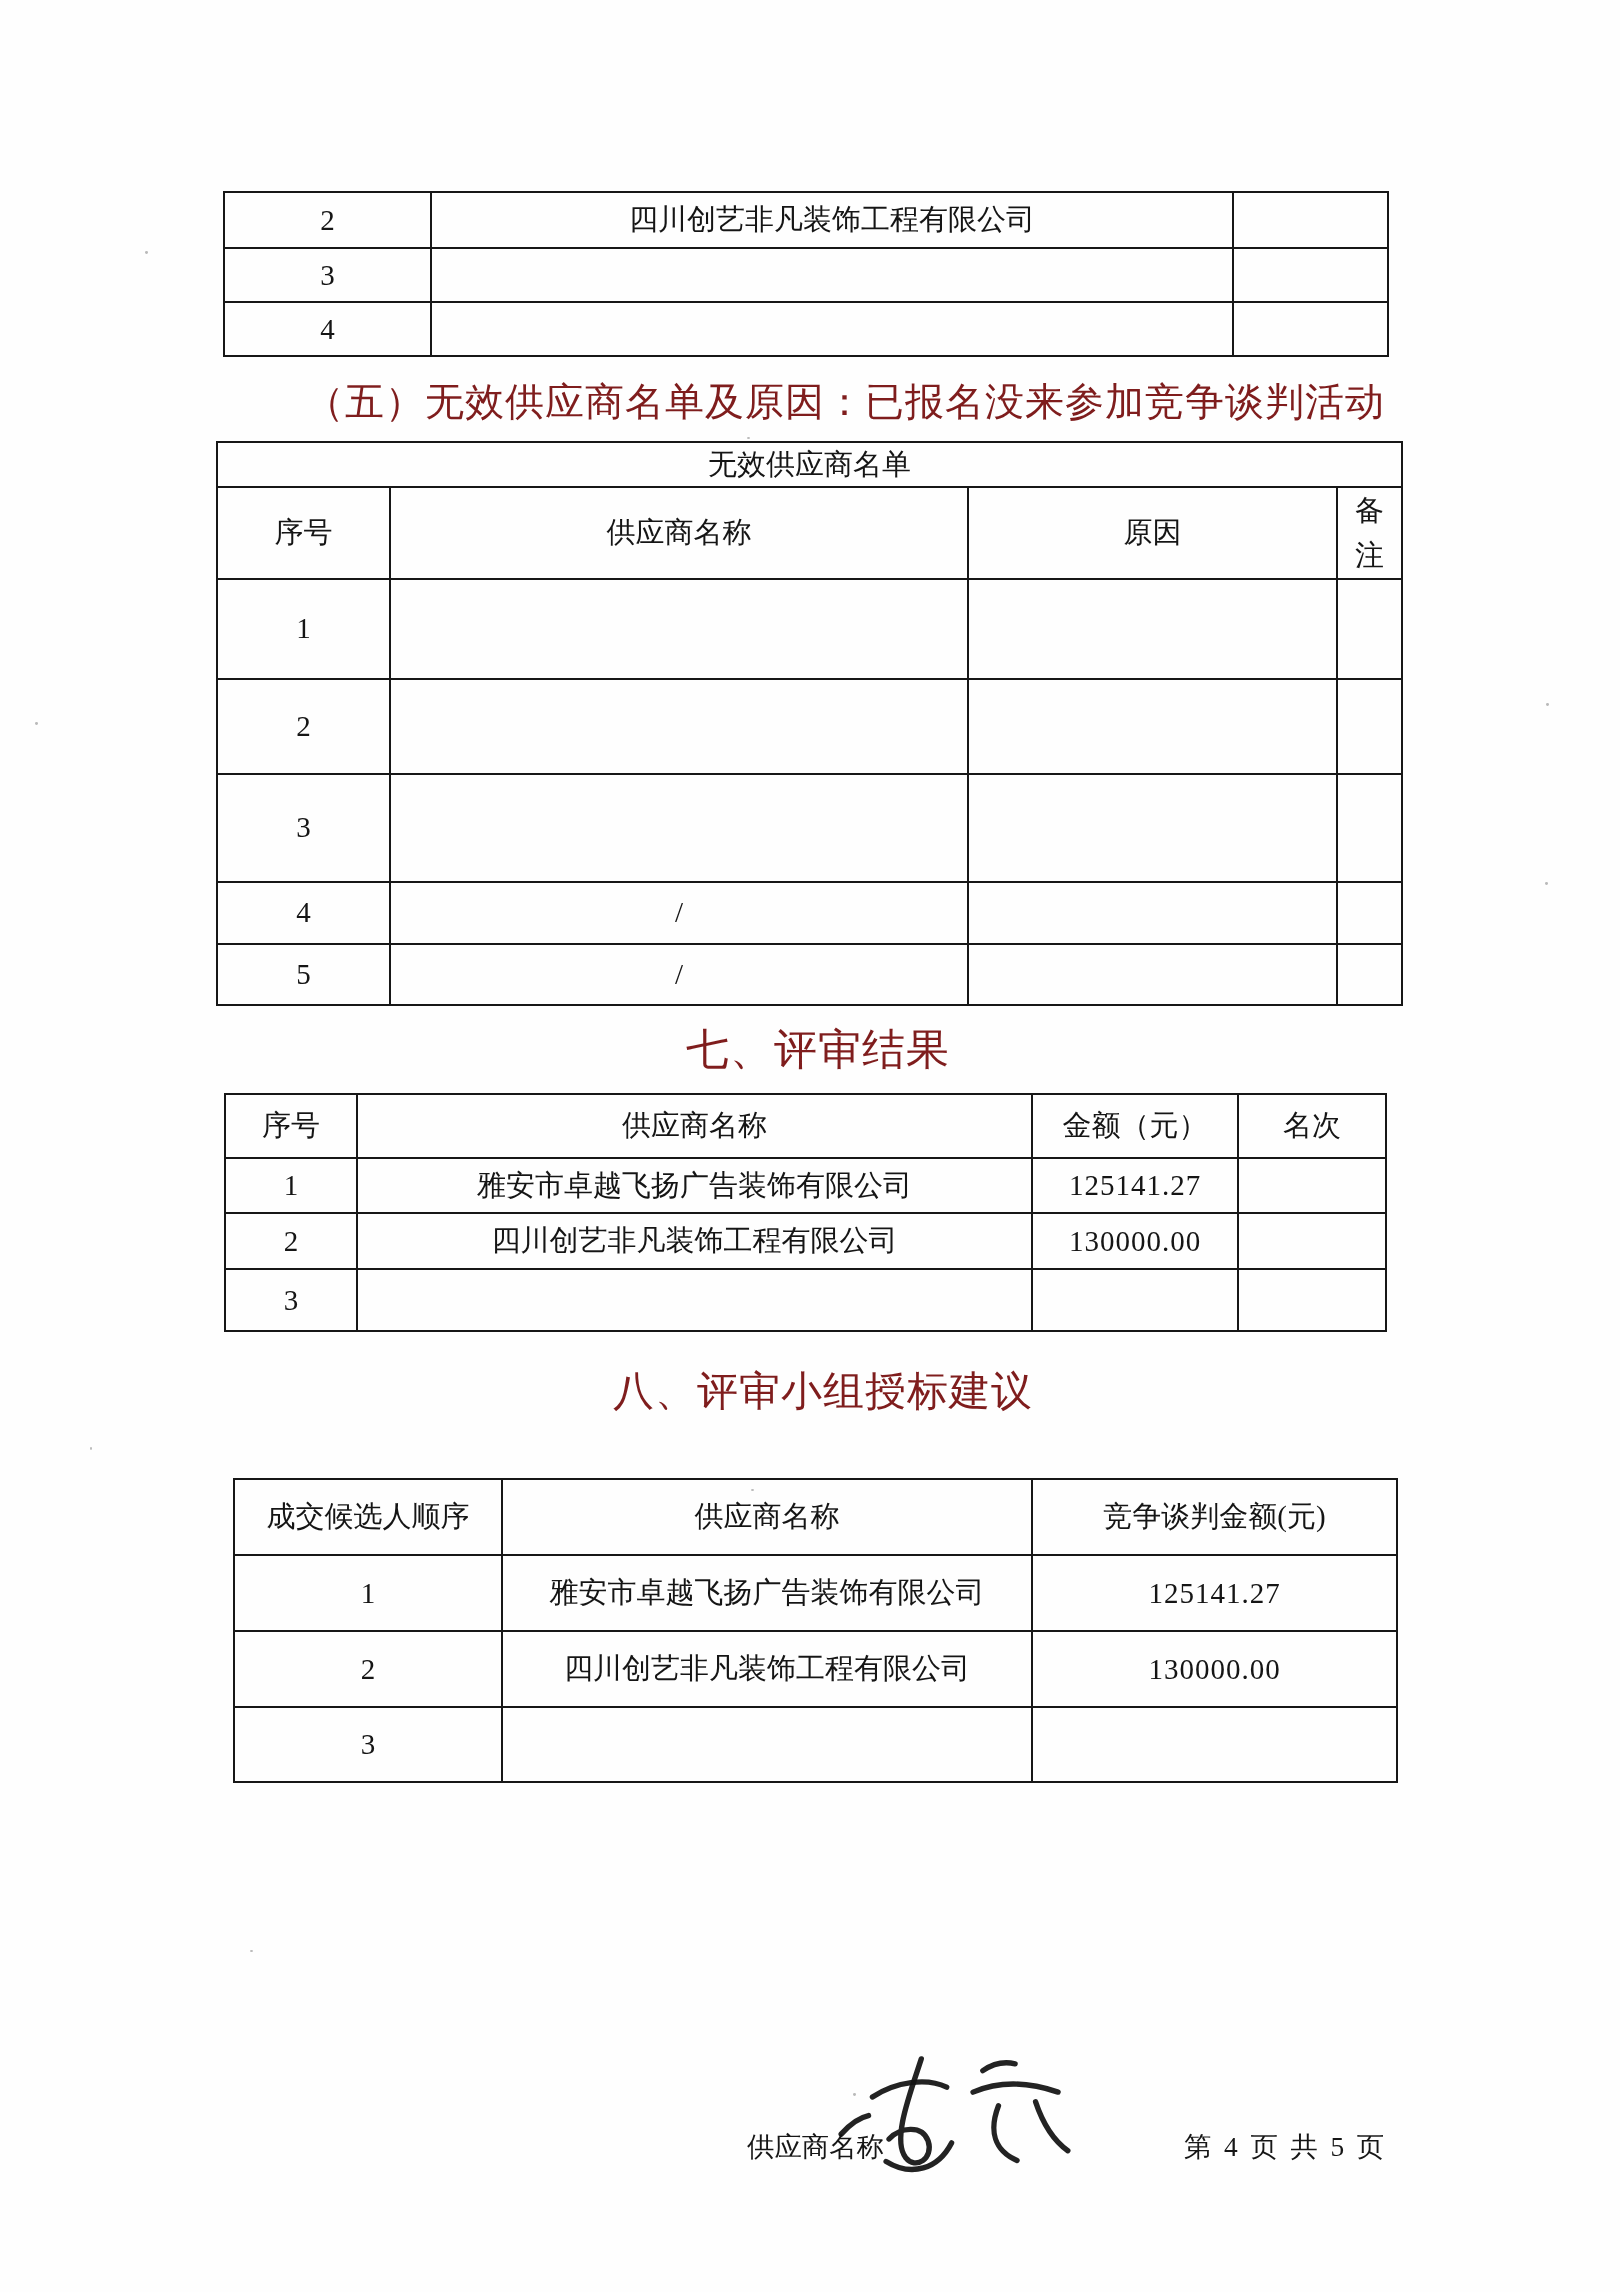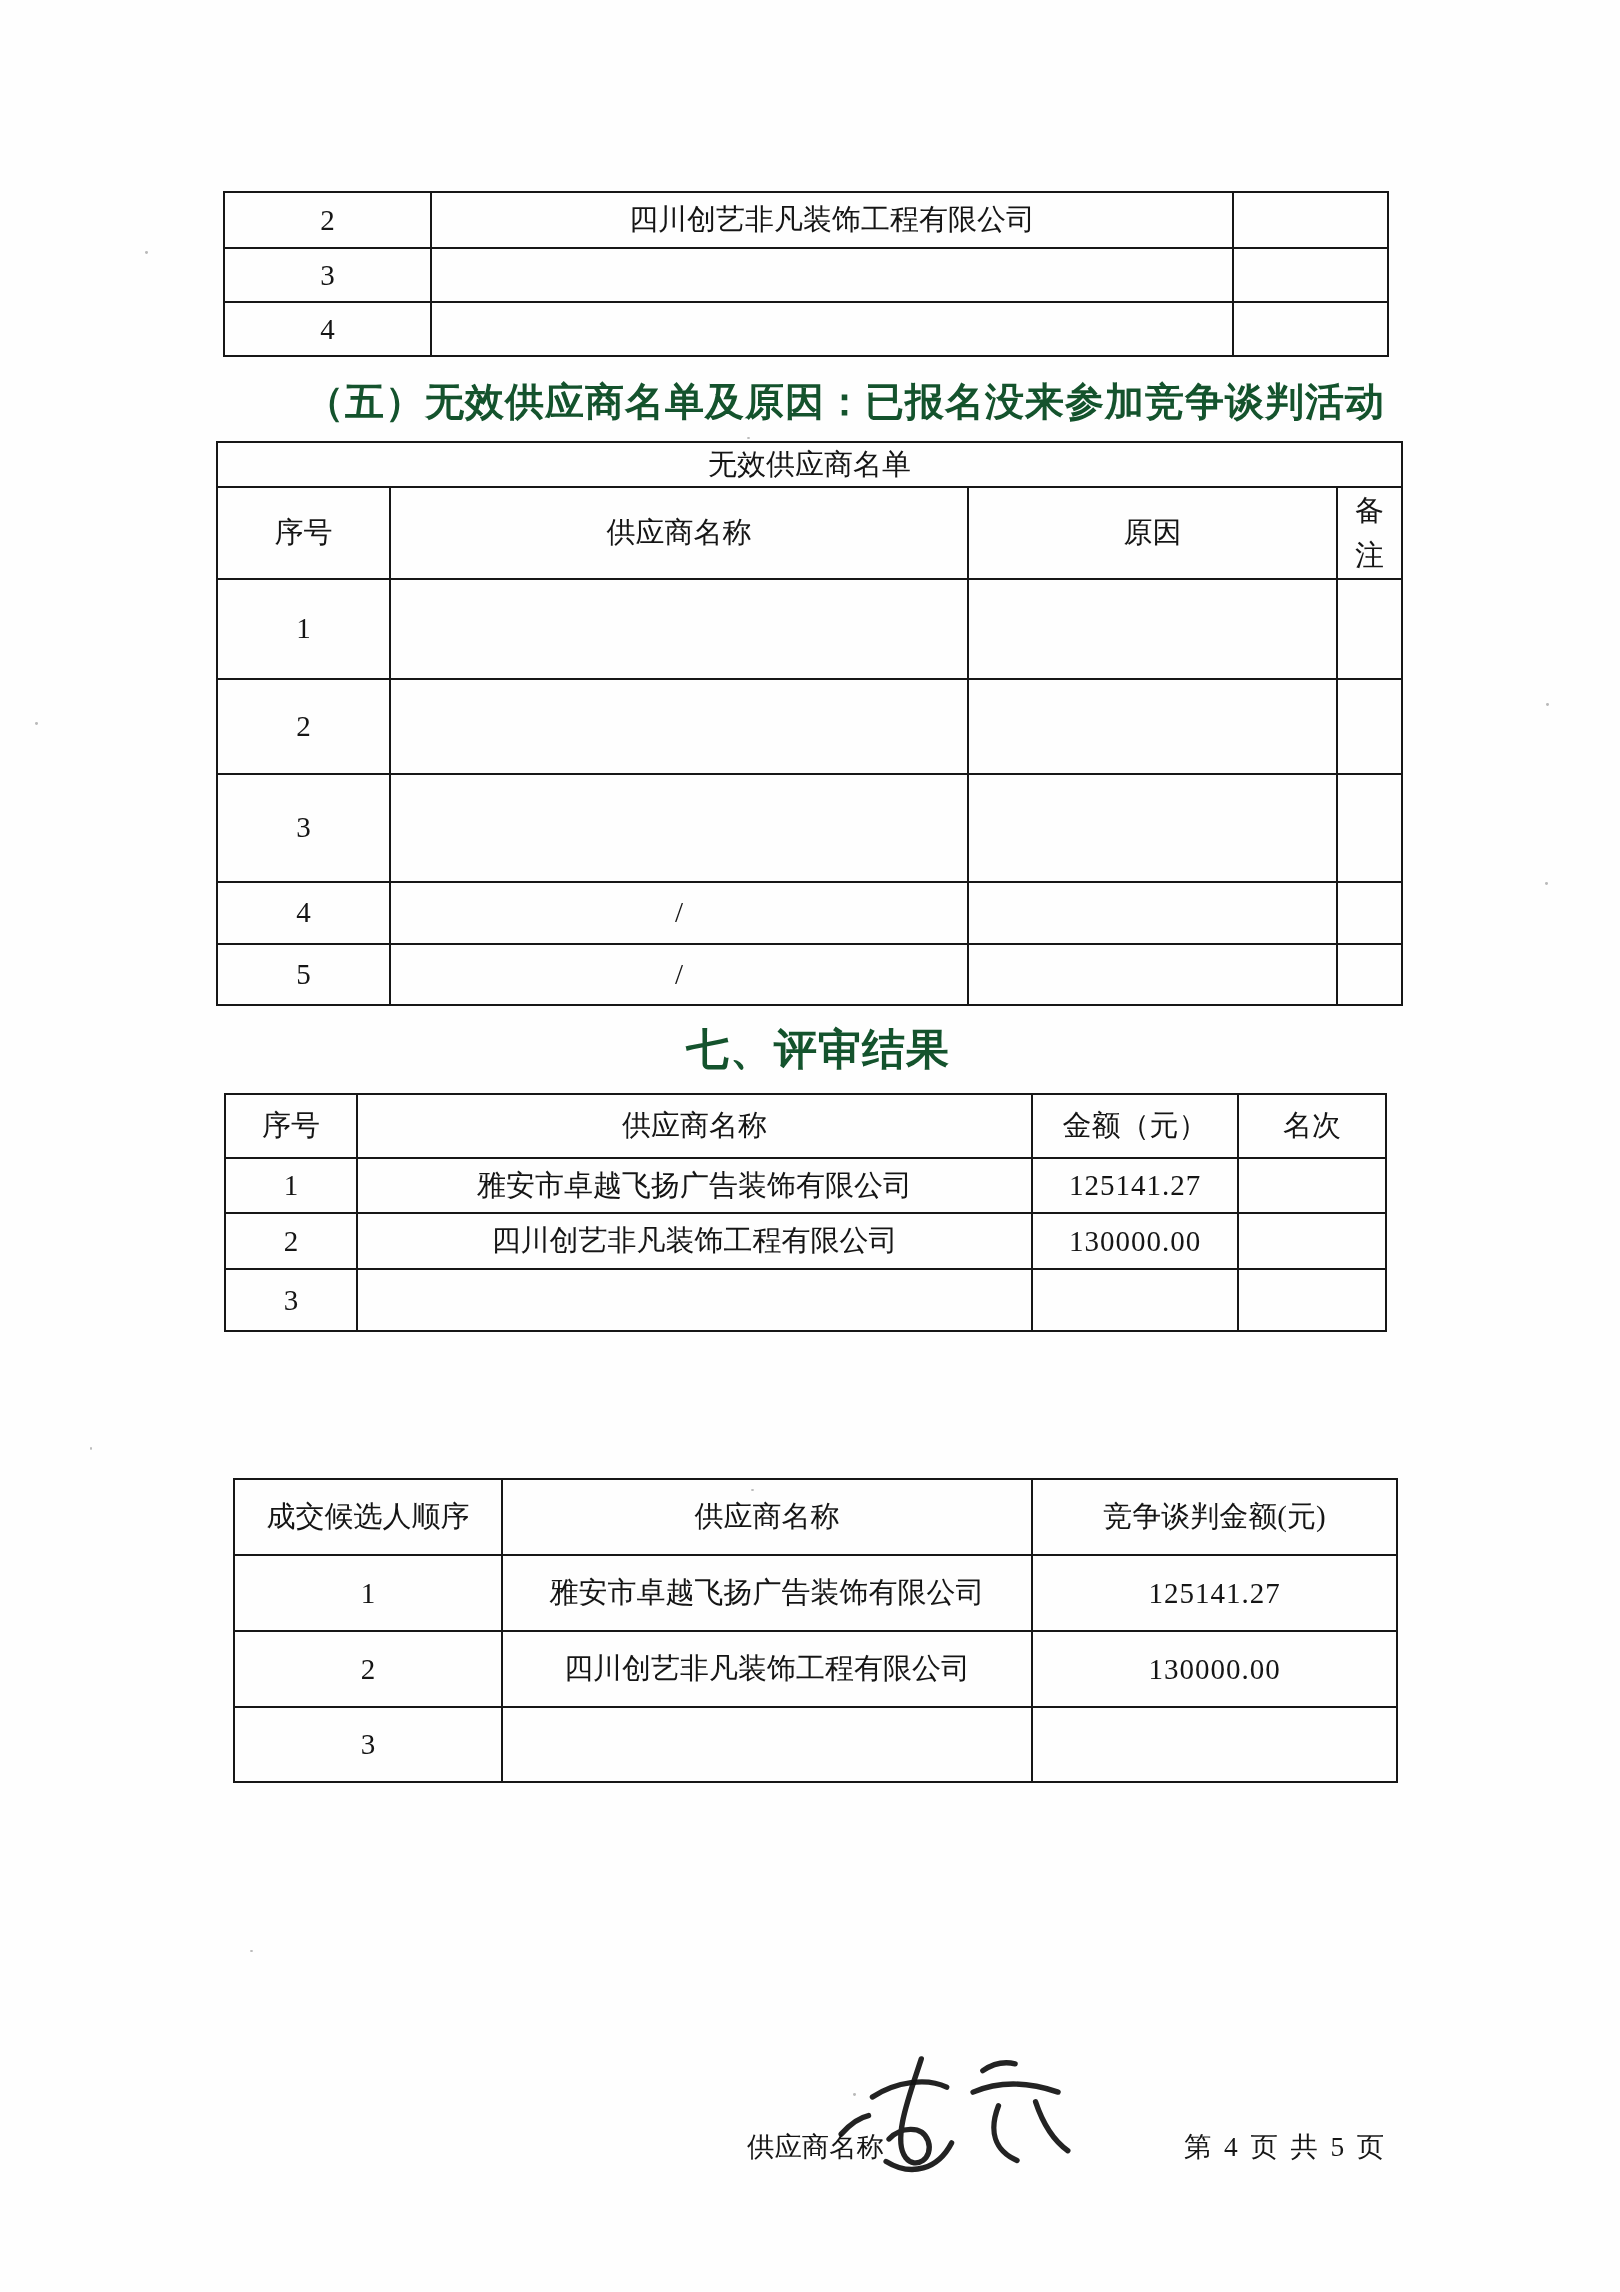--- a/index.html
+++ b/index.html
@@ -25,22 +25,22 @@
     font-size:29px;
     color:#151515;
     overflow:hidden;
     white-space:nowrap;
   }
   table.doc{border:2.9px solid #141414;}
   .h-big{
     position:absolute;
     transform:translateX(-50%);
     font-family:"Liberation Sans","DejaVu Sans",sans-serif;
-    font-weight:bold;
-    color:#14532d;
+    font-weight:normal;
+    color:#7f1d1d;
     white-space:nowrap;
     letter-spacing:1px;
   }
   .note-line{
     position:absolute;
     font-family:"Liberation Sans","DejaVu Sans",sans-serif;
     font-weight:bold;
     font-size:29px;
     color:#1a1a1a;
     white-space:nowrap;
@@ -192,20 +192,21 @@
       </tr>
       <tr style="height:62px">
         <td>3</td>
         <td></td>
         <td class="amount"></td>
         <td></td>
       </tr>
     </tbody>
   </table>
 
+  <div class="h-big" style="left:823px;top:1364px;font-size:41px;">八、评审小组授标建议</div>
 
 
   <table class="doc" style="left:225px;top:1478px;width:1162px;margin-left:8px;">
     <colgroup>
         <col style="width:268px">
         <col style="width:530px">
         <col style="width:365px">
       </colgroup>
     <tbody>
       <tr style="height:76px">

